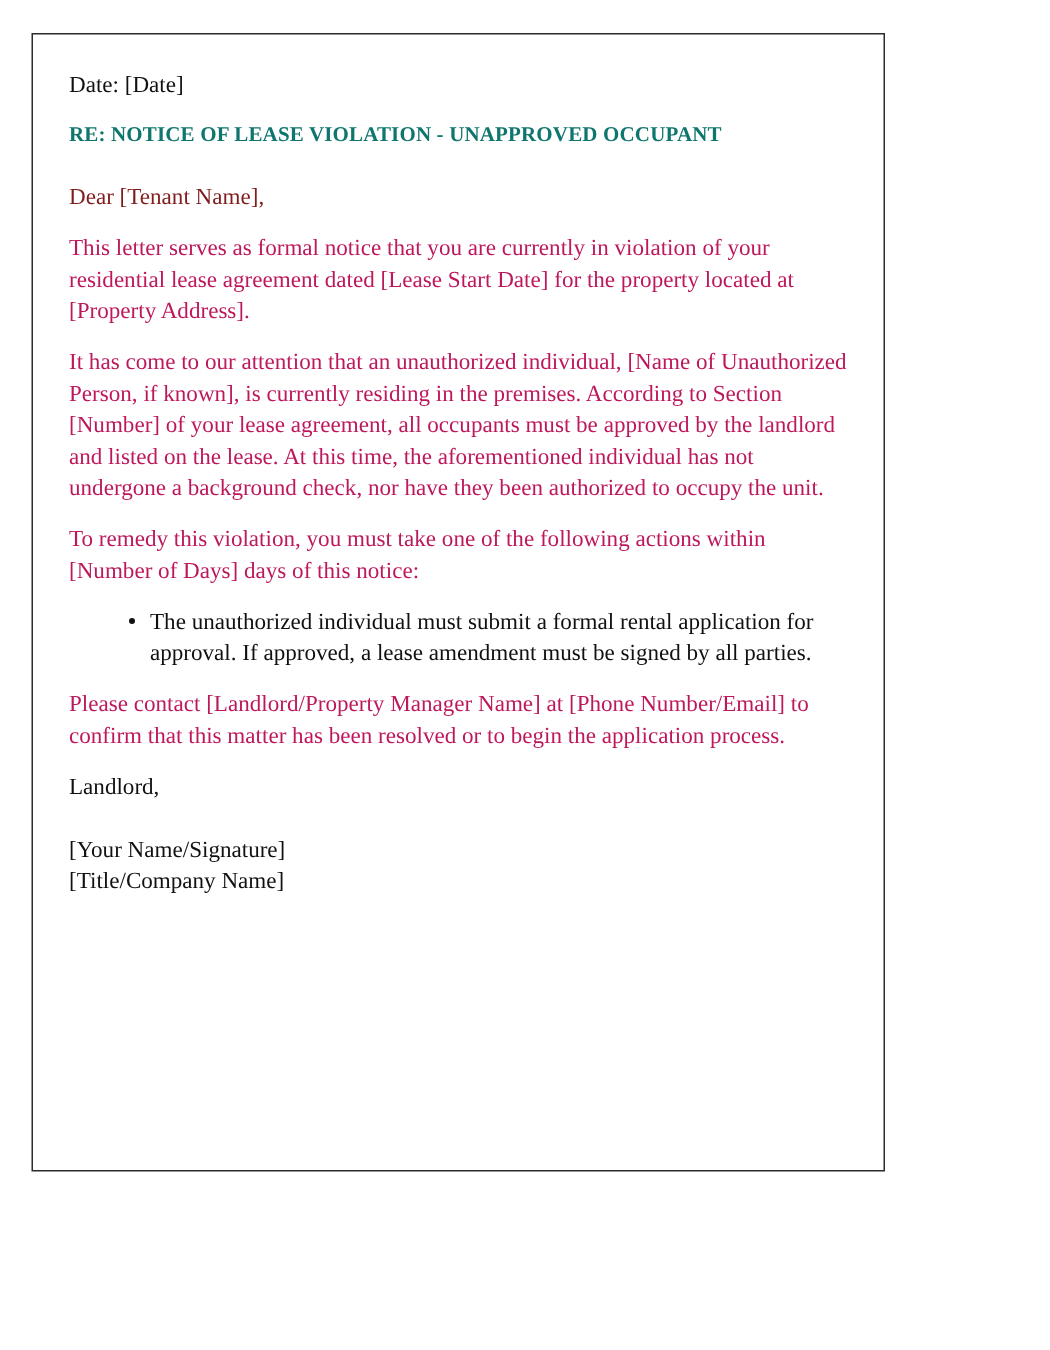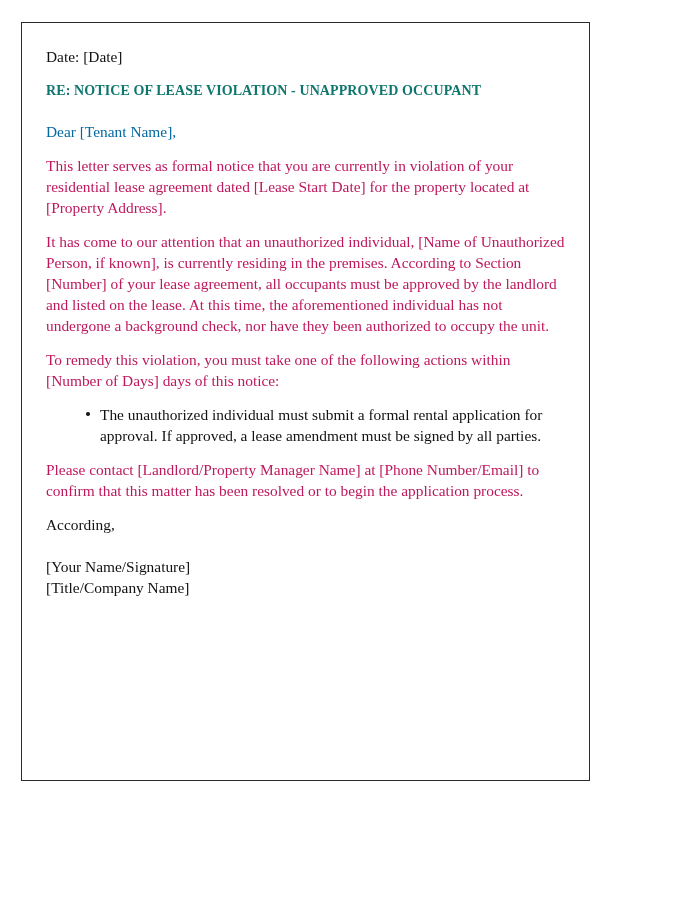--- a/index.html
+++ b/index.html
@@ -57,21 +57,21 @@
     font-weight: bold;
     margin: 0 0 20px 0;
     letter-spacing: 0.1px;
     color: #0f766e;
   }
 
   .salutation {
     font-size: 15.4px;
     line-height: 21px;
     margin: 13px 0 13px 0;
-    color: #0369a1;
+    color: #7f1d1d;
   }
 
   .para {
     font-size: 15.4px;
     line-height: 21px;
     margin: 0 0 13px 0;
     color: #be185d;
     max-width: 587px;
   }
 
@@ -145,21 +145,21 @@
     <ul class="action-list">
       <li>
         <span class="bullet-dot"></span>
         <span>The unauthorized individual must submit a formal rental application for approval. If approved, a lease amendment must be signed by all parties.</span>
       </li>
     </ul>
 
 
     <p class="para">Please contact [Landlord/Property Manager Name] at [Phone Number/Email] to confirm that this matter has been resolved or to begin the application process.</p>
 
-    <div class="closing">According,</div>
+    <div class="closing">Landlord,</div>
 
     <div class="spacer-gap"></div>
 
     <div class="signature-block">
       <div class="line">[Your Name/Signature]</div>
       <div class="line">[Title/Company Name]</div>
     </div>
 
   </div>
 </div>

